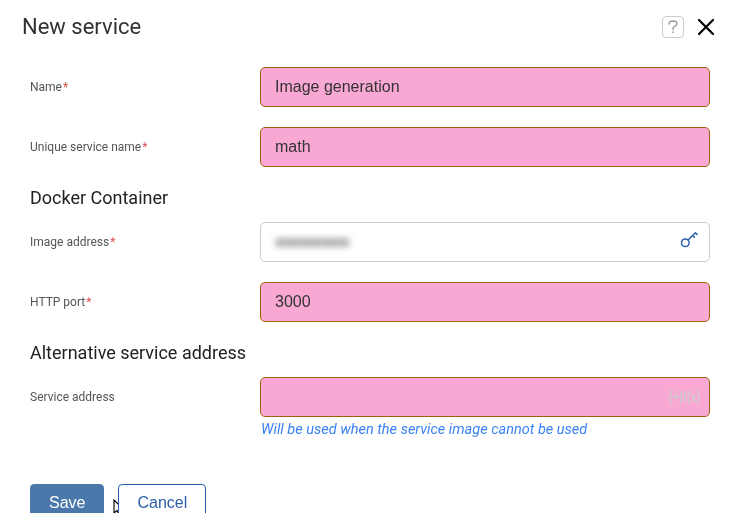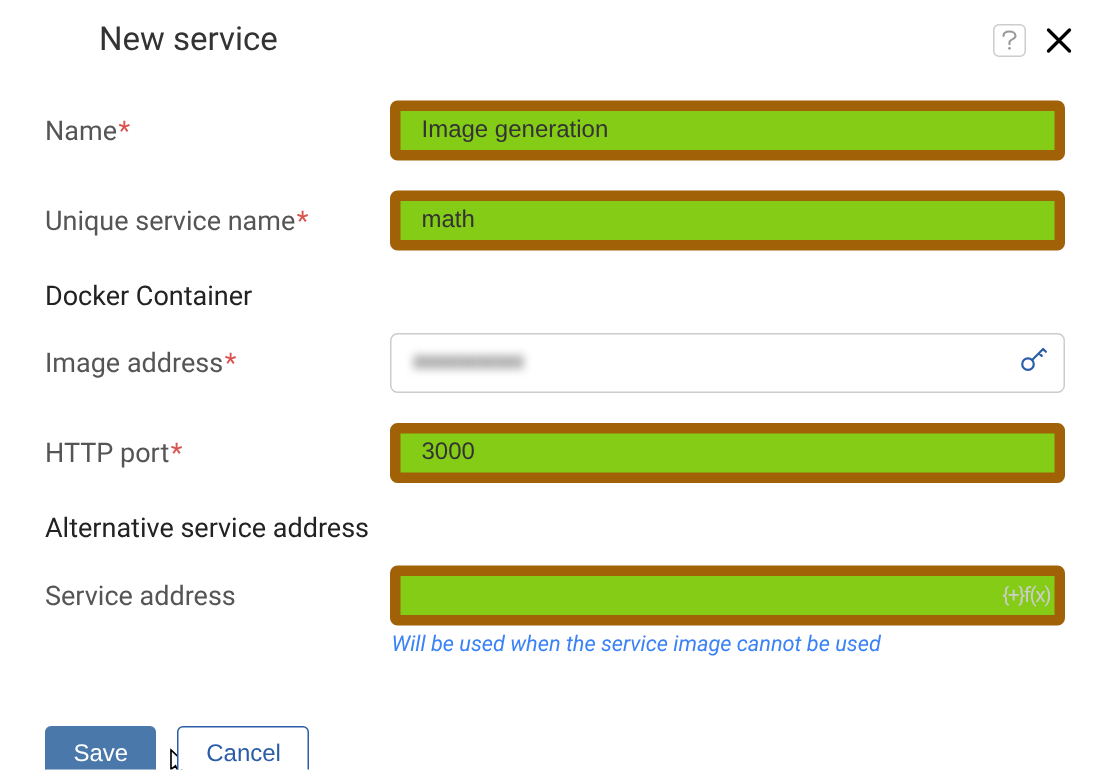--- a/index.html
+++ b/index.html
@@ -9,21 +9,20 @@
       width: 740px;
       height: 513px;
       padding: 14px 22px;
       color: #333;
     }
     .dialog-header {
       display: flex;
       align-items: center;
       justify-content: space-between;
       margin-bottom: 28px;
-      margin-left: 44px;
     }
     .dialog-title {
       font-size: 22px;
       font-weight: 400;
       color: #333;
     }
     .header-actions {
       display: flex;
       align-items: center;
       gap: 10px;
@@ -49,39 +48,39 @@
       padding: 2px;
     }
     .form-row {
       display: flex;
       align-items: center;
       margin-bottom: 20px;
       padding: 0 8px;
     }
     .label-col {
       width: 230px;
-      font-size: 18px;
+      font-size: 12px;
       color: #555;
     }
     .required-star {
       color: #d9534f;
       margin-left: 1px;
     }
     .input-col {
       flex: 1;
     }
     .text-input {
       width: 100%;
       height: 40px;
-      border: 7px solid #a16207;
+      border: 1px solid #a16207;
       border-radius: 5px;
       padding: 0 14px;
       font-size: 16px;
       color: #333;
-      background: #84cc16;
+      background: #f9a8d4;
     }
     .section-header {
       font-size: 18px;
       font-weight: 400;
       color: #222;
       margin: 4px 8px 14px;
     }
     .input-wrap {
       position: relative;
       width: 100%;

